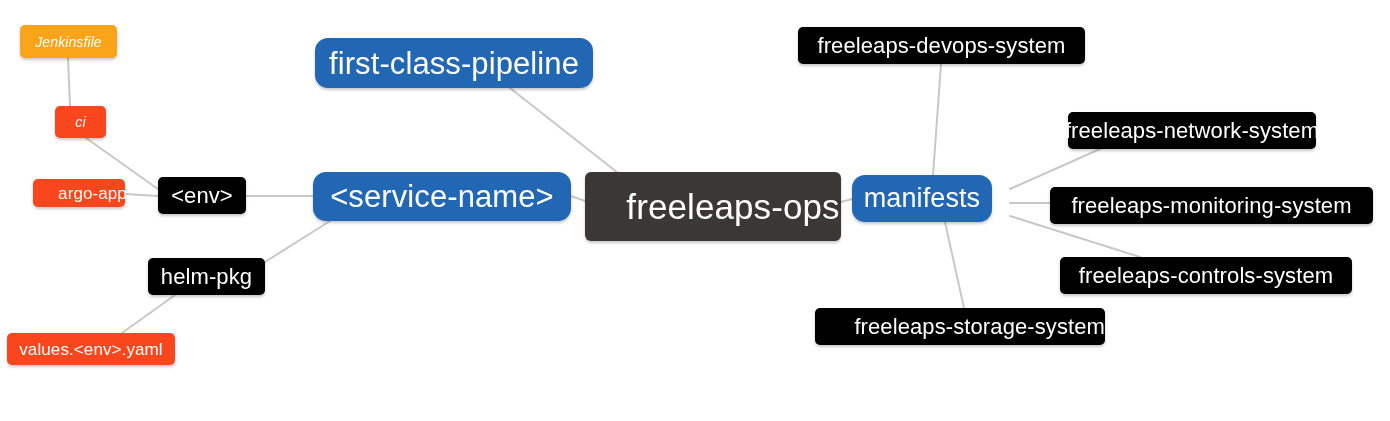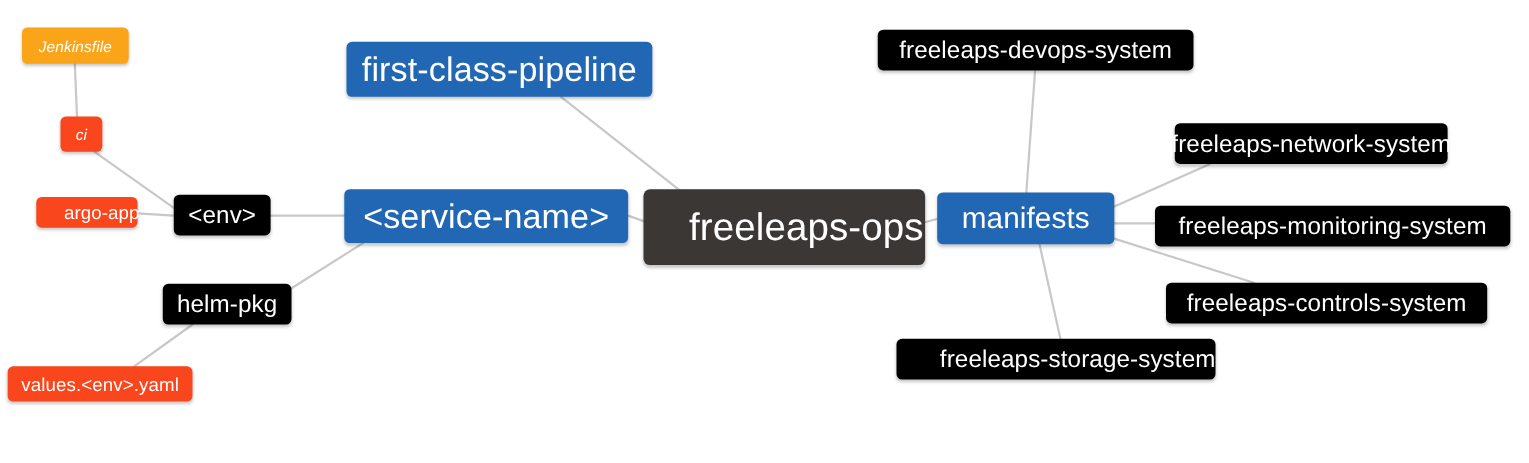--- a/index.html
+++ b/index.html
@@ -23,21 +23,21 @@
     color:#ffffff;
     border-radius:5px;
     white-space:nowrap;
     letter-spacing:0.1px;
     box-shadow:0 2px 3px rgba(0,0,0,0.22);
     text-align:center;
     line-height:1;
     user-select:none;
   }
   .lvl-root{ background:#3b3735; font-size:35px; border-radius:6px; }
-  .lvl-blue{ background:#2167b4; }
+  .lvl-blue{ background:#2167b4;border-radius:13px; }
   .lvl-green{ background:#000000; }
   .lvl-orange{ background:#faa41a; }
   .lvl-red{ background:#f9461c; }
 
   .sz-xl{ font-size:31px; }
   .sz-lg{ font-size:27px; }
   .sz-md{ font-size:22px; }
   .sz-sm{ font-size:17px; }
   .sz-xs{ font-size:14px;font-style:italic; }
 </style>
@@ -64,33 +64,33 @@
   <div id="node-layer">
       <div class="node lvl-root lvl-root" style="left: 585px; top: 172px; width: 256px; height: 69px; padding-left: 40px;">
         <span>freeleaps-ops</span>
       </div>
       <div class="node lvl-blue sz-xl" style="left: 313px; top: 172px; width: 258px; height: 49px;">
         <span>&lt;service-name&gt;</span>
       </div>
       <div class="node lvl-blue sz-xl" style="left: 315px; top: 38px; width: 278px; height: 50px;">
         <span>first-class-pipeline</span>
       </div>
-      <div class="node lvl-blue sz-lg" style="left: 852px; top: 175px; width: 161px; height: 47px;">
+      <div class="node lvl-blue sz-lg" style="left: 852px; top: 175px; width: 140px; height: 47px;">
         <span>manifests</span>
       </div>
       <div class="node lvl-green sz-md" style="left: 158px; top: 177px; width: 88px; height: 37px;">
         <span>&lt;env&gt;</span>
       </div>
       <div class="node lvl-green sz-md" style="left: 148px; top: 258px; width: 117px; height: 37px;">
         <span>helm-pkg</span>
       </div>
       <div class="node lvl-orange sz-xs" style="left: 20px; top: 25px; width: 97px; height: 33px;">
         <span>Jenkinsfile</span>
       </div>
-      <div class="node lvl-red sz-xs" style="left: 55px; top: 106px; width: 38px; height: 32px;">
+      <div class="node lvl-red sz-xs" style="left: 55px; top: 106px; width: 51px; height: 32px;">
         <span>ci</span>
       </div>
       <div class="node lvl-red sz-sm" style="left: 33px; top: 179px; width: 92px; height: 28px; padding-left: 27px;">
         <span>argo-app</span>
       </div>
       <div class="node lvl-red sz-sm" style="left: 7px; top: 333px; width: 168px; height: 32px;">
         <span>values.&lt;env&gt;.yaml</span>
       </div>
       <div class="node lvl-green sz-md" style="left: 798px; top: 27px; width: 287px; height: 37px;">
         <span>freeleaps-devops-system</span>

